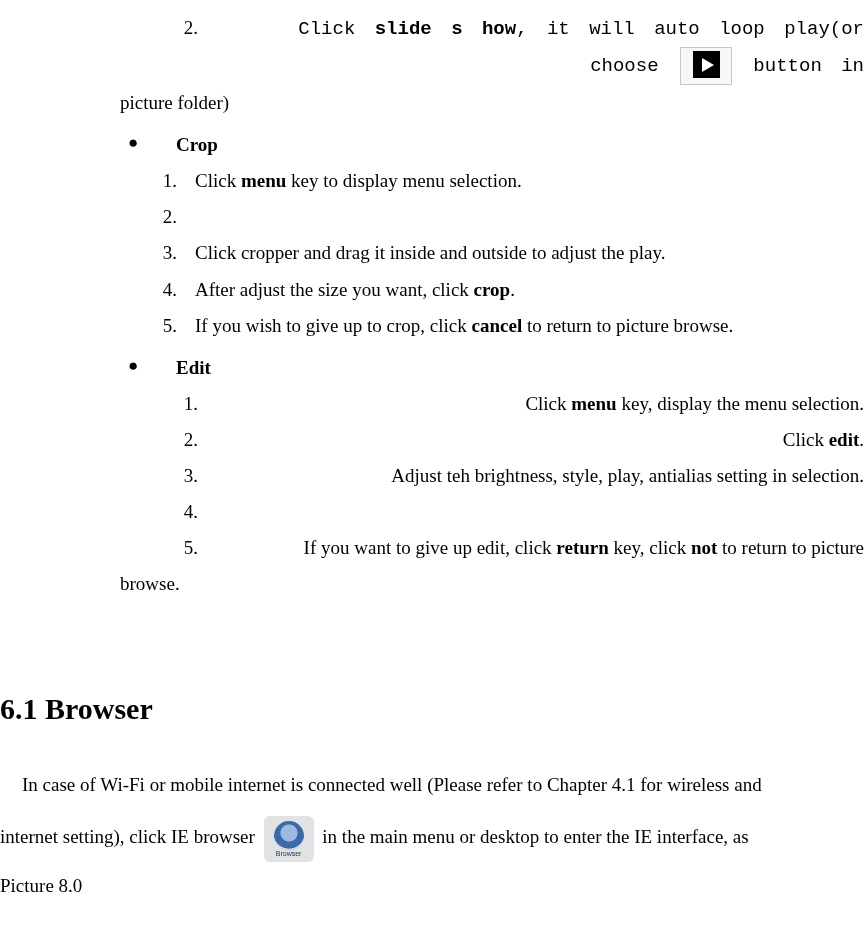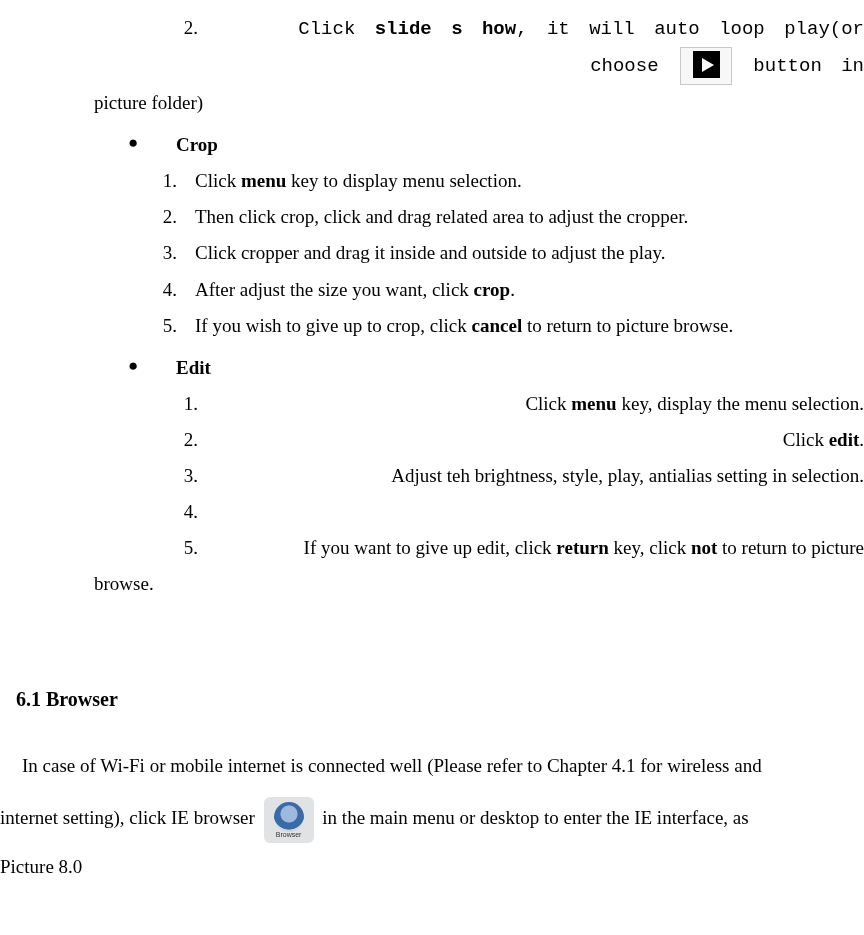--- a/index.html
+++ b/index.html
@@ -49,25 +49,25 @@
       width: 48px;
       text-align: left;
       flex-shrink: 0;
       font-size: 17px;
       line-height: 1.9;
     }
     .bullet-item .txt { font-weight: bold; }
     b { font-weight: bold; }
     .justify { text-align: justify; text-justify: inter-word; }
     .heading {
-      font-size: 20px;
+      font-size: 30px;
       font-weight: bold;
       margin-top: 78px;
       margin-bottom: 30px;
-      padding-left: 16px;
+      padding-left: 0;
     }
     .para {
       padding: 0;
       margin-top: 6px;
     }
     .browser-icon {
       display: inline-block;
       width: 50px;
       height: 46px;
       background: #e0e2e4;
@@ -113,21 +113,21 @@
     }
     .play-icon::after {
       content: "";
       position: absolute;
       top: 10px; left: 21px;
       width: 0; height: 0;
       border-left: 12px solid #fff;
       border-top: 7px solid transparent;
       border-bottom: 7px solid transparent;
     }
-    .cont-left { padding-left: 94px; padding-right: 0; }
+    .cont-left { padding-left: 120px; padding-right: 0; }
     .indent { text-indent: 22px; }
   </style>
 </head>
 <body>
 
 <div class="content">
 
   <div class="num-item-inner justify" style="align-items:flex-start;">
     <span class="num">2.</span>
     <span class="txt">
@@ -144,21 +144,20 @@
     <span class="bul">●</span>
     <span class="txt">Crop</span>
   </div>
 
   <div class="num-item">
     <span class="num">1.</span>
     <span class="txt"><span>Click </span><b>menu</b><span> key to display menu selection.</span></span>
   </div>
   <div class="num-item">
     <span class="num">2.</span>
-    <span class="txt">Then click crop, click and drag related area to adjust the cropper.</span>
   </div>
   <div class="num-item">
     <span class="num">3.</span>
     <span class="txt">Click cropper and drag it inside and outside to adjust the play.</span>
   </div>
   <div class="num-item">
     <span class="num">4.</span>
     <span class="txt"><span>After adjust the size you want, click </span><b>crop</b><span>.</span></span>
   </div>
   <div class="num-item">

